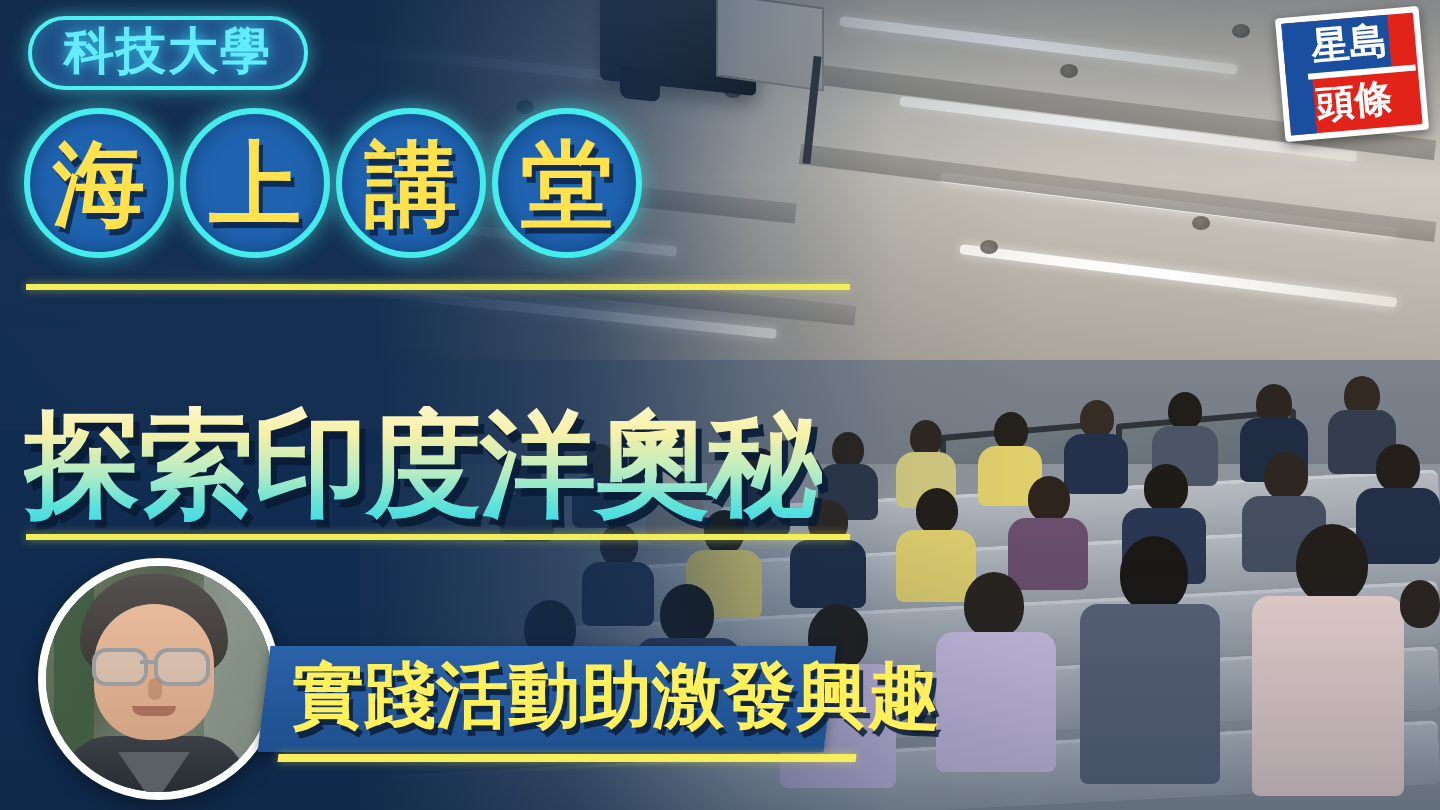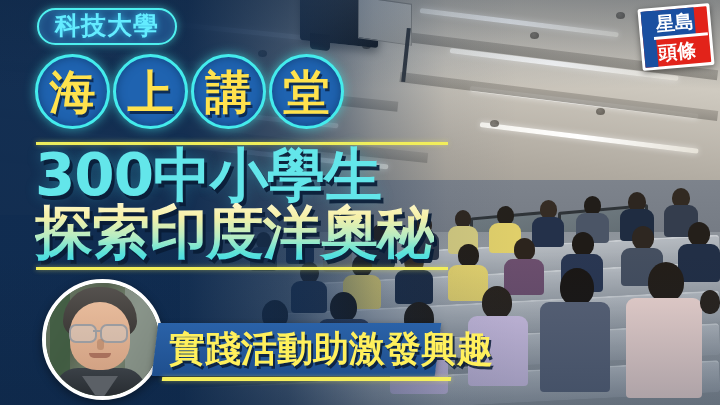--- a/index.html
+++ b/index.html
@@ -70,21 +70,21 @@
     background:
       linear-gradient(90deg, rgba(16,44,80,.98) 0%, rgba(16,44,80,.97) 26%,
                              rgba(16,44,80,.72) 40%, rgba(16,44,80,.28) 52%,
                              rgba(16,44,80,.05) 62%, rgba(16,44,80,0) 72%);
   }
   .vign2{position:absolute;inset:0;
     background:linear-gradient(180deg, rgba(12,34,62,.30) 0%, rgba(12,34,62,0) 22%,
                                        rgba(12,34,62,0) 62%, rgba(12,34,62,.30) 100%);}
 
   
-  .content{position:absolute;inset:0;margin-left:23px;}
+  .content{position:absolute;inset:0;}
 
   .tag-pill{
     position:absolute;left:14px;top:8px;
     padding:3px 16px 5px;
     border:2.5px solid #4ff0ef;border-radius:22px;
     background:#1f4f86;
     box-shadow:0 0 9px rgba(79,240,239,.55), inset 0 0 7px rgba(79,240,239,.2);
   }
   .tag-pill span{
     font-size:25px;font-weight:bold;letter-spacing:1px;color:#63ecff;
@@ -358,21 +358,20 @@
       <div class="circ">
         <span>講</span>
       </div>
       <div class="circ">
         <span>堂</span>
       </div>
     </div>
 
     <div class="rule r1"></div>
 
-    <div class="line-a">300中小學生</div>
     <div class="line-b">探索印度洋奧秘</div>
 
     <div class="rule r2"></div>
 
     <div class="avatar">
       <div class="av-bg"></div>
       <div class="av-door"></div>
       <div class="av-wall"></div>
       <div class="av-coat"></div>
       <div class="av-collar"></div>

